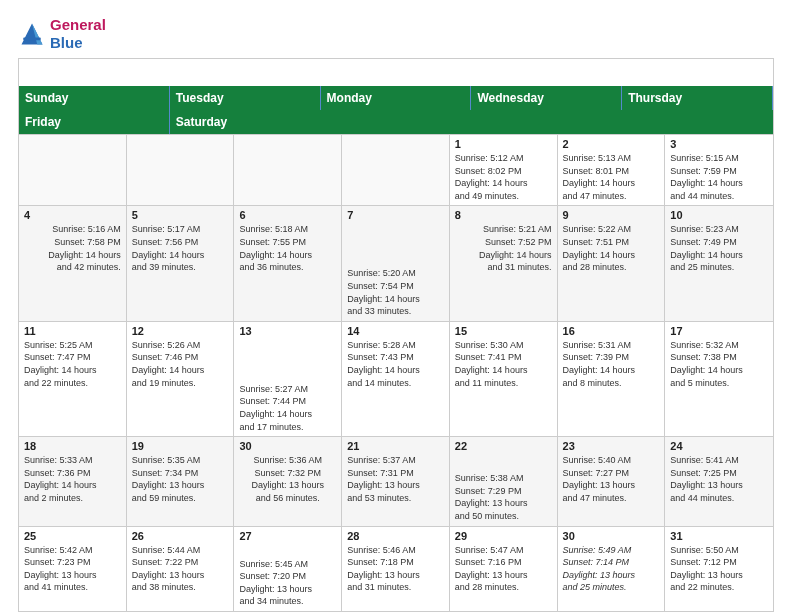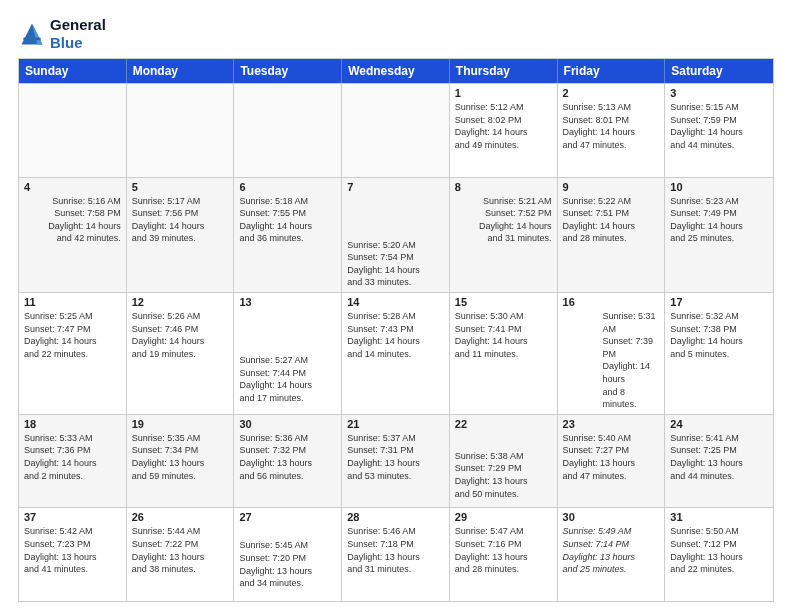--- a/index.html
+++ b/index.html
@@ -52,22 +52,23 @@
       margin-top: 2px;
     }
     .calendar {
       flex: 1;
       display: flex;
       flex-direction: column;
       border: 1px solid #ccc;
     }
     .cal-header-row {
       display: grid;
-      grid-template-columns: repeat(7, 1fr);
-      background: #1d4ed8;
+      grid-template-columns: repeat(5, 1fr);
+      background: #15803d;
+      margin-top: 27px;
     }
     .cal-header-cell {
       color: #fff;
       font-weight: bold;
       font-size: 12px;
       padding: 5px 6px;
       text-align: left;
       border-right: 1px solid #5589cc;
     }
     .cal-header-cell:last-child { border-right: none; }
@@ -112,33 +113,33 @@
 <body>
 
 <div class="page">
   <div class="header">
     <div class="logo">
       <svg class="logo-icon" viewBox="0 0 32 32">
         <polygon points="16,4 28,28 4,28" fill="#2a6ab5"></polygon>
         <polygon points="16,4 28,28 22,28" fill="#4a9ad4"></polygon>
         <rect x="6" y="20" width="20" height="3" fill="#2a6ab5" rx="1"></rect>
       </svg>
-      <div class="logo-text"><span style="color:#0f172a;font-size:15px;font-weight:bold;">General</span><br><span style="color:#2a6ab5;font-size:15px;font-weight:bold;">Blue</span></div>
+      <div class="logo-text"><span style="color:#be185d;font-size:15px;font-weight:bold;">General</span><br><span style="color:#2a6ab5;font-size:15px;font-weight:bold;">Blue</span></div>
     </div>
     <div class="title-block">
       <div class="month-title"></div>
       <div class="location"></div>
     </div>
   </div>
 
   <div class="calendar">
     <div class="cal-header-row">
     <div class="cal-header-cell">Sunday</div>
+        <div class="cal-header-cell">Tuesday</div>
         <div class="cal-header-cell">Monday</div>
-        <div class="cal-header-cell">Tuesday</div>
         <div class="cal-header-cell">Wednesday</div>
         <div class="cal-header-cell">Thursday</div>
         <div class="cal-header-cell">Friday</div>
         <div class="cal-header-cell">Saturday</div>
       </div>
     <div class="cal-body">
     <div class="cal-week">
           <div class="cal-cell empty"></div>
           <div class="cal-cell empty"></div>
           <div class="cal-cell empty"></div>
@@ -247,21 +248,21 @@
           </div>
           <div class="cal-cell">
             <span class="day-num">15</span>
             <div class="cell-info" style="white-space: pre-line;">Sunrise: 5:30 AM
 Sunset: 7:41 PM
 Daylight: 14 hours
 and 11 minutes.</div>
           </div>
           <div class="cal-cell">
             <span class="day-num">16</span>
-            <div class="cell-info" style="white-space: pre-line; margin-left: 40px;">Sunrise: 5:31 AM
+            <div class="cell-info" style="white-space: pre-line;">Sunrise: 5:31 AM
 Sunset: 7:39 PM
 Daylight: 14 hours
 and 8 minutes.</div>
           </div>
           <div class="cal-cell">
             <span class="day-num">17</span>
             <div class="cell-info" style="white-space: pre-line;">Sunrise: 5:32 AM
 Sunset: 7:38 PM
 Daylight: 14 hours
 and 5 minutes.</div>
@@ -277,21 +278,21 @@
           </div>
           <div class="cal-cell alt">
             <span class="day-num">19</span>
             <div class="cell-info" style="white-space: pre-line;">Sunrise: 5:35 AM
 Sunset: 7:34 PM
 Daylight: 13 hours
 and 59 minutes.</div>
           </div>
           <div class="cal-cell alt">
             <span class="day-num">30</span>
-            <div class="cell-info" style="white-space: pre-line;">Sunrise: 5:36 AM
+            <div class="cell-info" style="white-space: pre-line; text-align: center;">Sunrise: 5:36 AM
 Sunset: 7:32 PM
 Daylight: 13 hours
 and 56 minutes.</div>
           </div>
           <div class="cal-cell alt">
             <span class="day-num">21</span>
             <div class="cell-info" style="white-space: pre-line;">Sunrise: 5:37 AM
 Sunset: 7:31 PM
 Daylight: 13 hours
 and 53 minutes.</div>
@@ -313,21 +314,21 @@
           <div class="cal-cell alt">
             <span class="day-num">24</span>
             <div class="cell-info" style="white-space: pre-line;">Sunrise: 5:41 AM
 Sunset: 7:25 PM
 Daylight: 13 hours
 and 44 minutes.</div>
           </div>
         </div>
         <div class="cal-week">
           <div class="cal-cell">
-            <span class="day-num">37</span>
+            <span class="day-num">25</span>
             <div class="cell-info" style="white-space: pre-line;">Sunrise: 5:42 AM
 Sunset: 7:23 PM
 Daylight: 13 hours
 and 41 minutes.</div>
           </div>
           <div class="cal-cell">
             <span class="day-num">26</span>
             <div class="cell-info" style="white-space: pre-line;">Sunrise: 5:44 AM
 Sunset: 7:22 PM
 Daylight: 13 hours

